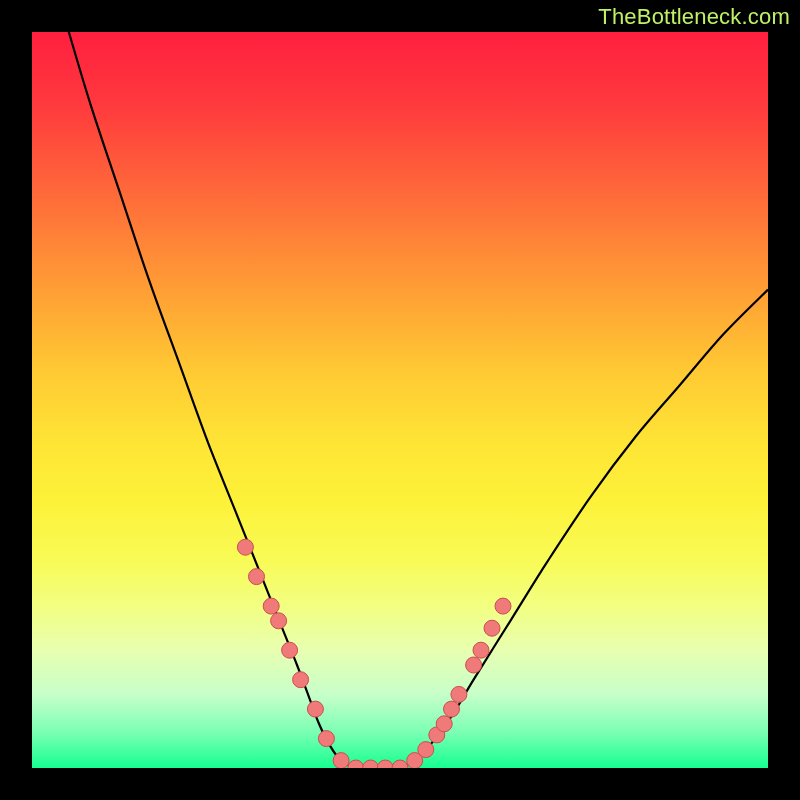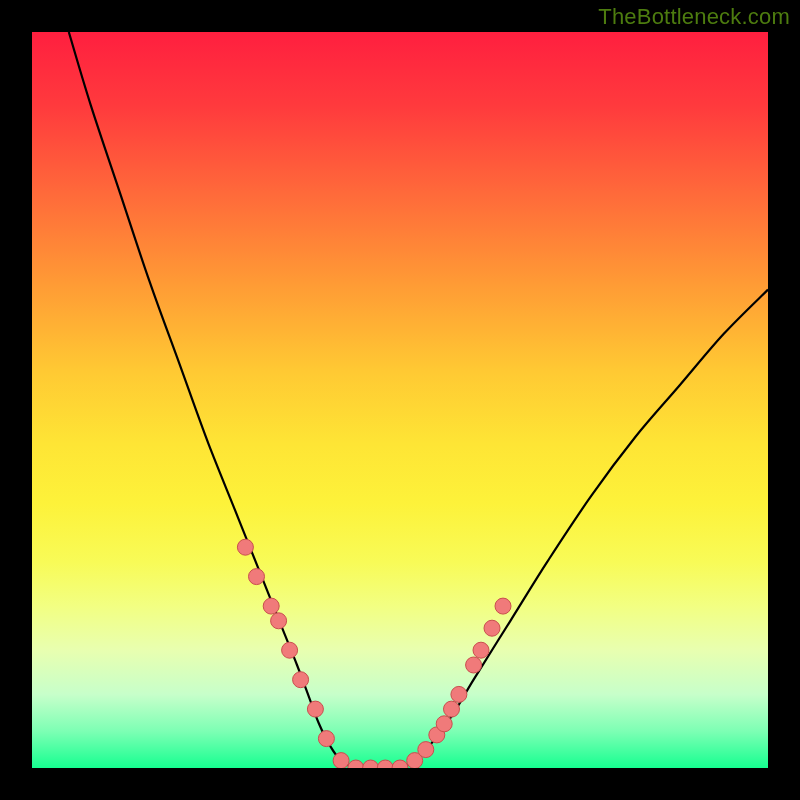--- a/index.html
+++ b/index.html
@@ -30,21 +30,21 @@
       #e8ffb0 84%,
       #c7ffca 90%,
       #7dffb4 95%,
       #16ff90 100%
     );
   }
   .watermark {
     position: absolute;
     top: 4px;
     right: 10px;
-    color: #4d7c0f;
+    color: #bef264;
     font-size: 22px;
     letter-spacing: 0.2px;
     font-weight: 500;
   }
   svg.curve {
     position: absolute;
     left: 0;
     top: 0;
     width: 736px;
     height: 736px;

